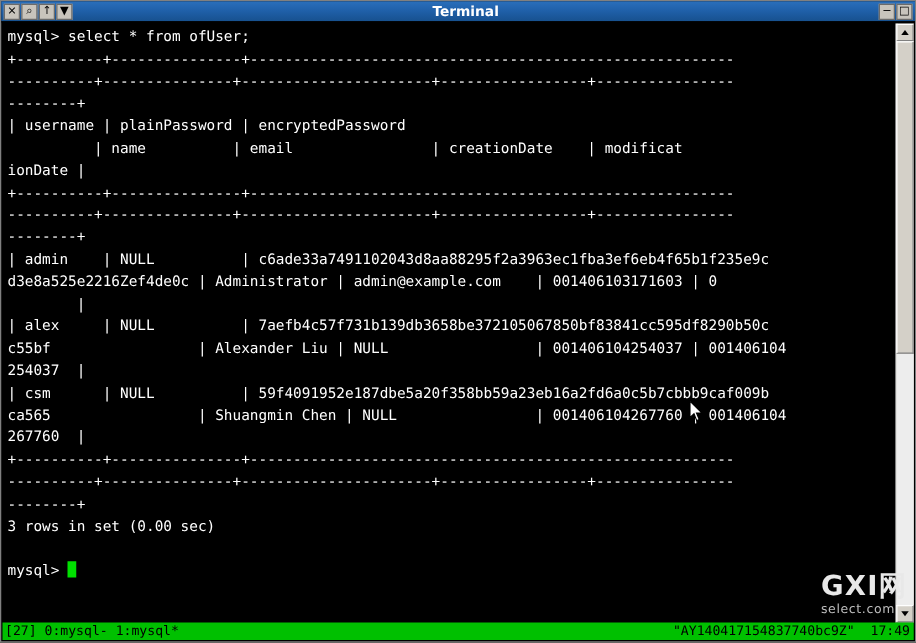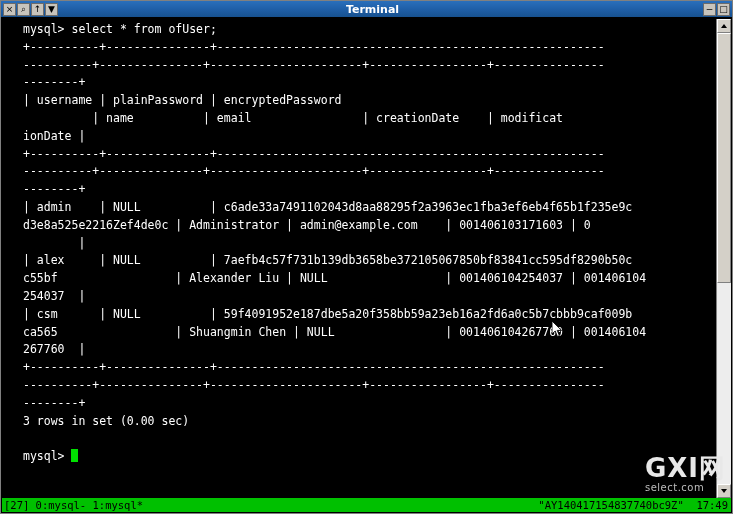--- a/index.html
+++ b/index.html
@@ -72,21 +72,21 @@
     position: absolute;
     left: 1px;
     top: 18px;
     right: 1px;
     bottom: 15px;
     background: #000;
     display: flex;
   }
   .term-text {
     flex: 1 1 auto;
-    padding: 2px 0 0 21px;
+    padding: 2px 0 0 4px;
     color: #ffffff;
     font-family: "DejaVu Sans Mono", monospace;
     font-size: 11.5px;
     line-height: 17.8px;
     white-space: pre;
     overflow: hidden;
     letter-spacing: 0px;
   }
   .term-text .line { height: 17.8px; }
   
@@ -174,21 +174,21 @@
     position: absolute;
     right: 6px;
     bottom: 20px;
     text-align: left;
     font-family: "DejaVu Sans", sans-serif;
     line-height: 1;
     user-select: none;
   }
   .wm-main {
     color: #e8e8e8;
-    font-size: 26px;
+    font-size: 22px;
     font-weight: bold;
     letter-spacing: 1px;
   }
   .wm-sub {
     color: #bdbdbd;
     font-size: 10px;
     letter-spacing: 0.5px;
     margin-top: 2px;
   }
 </style>

